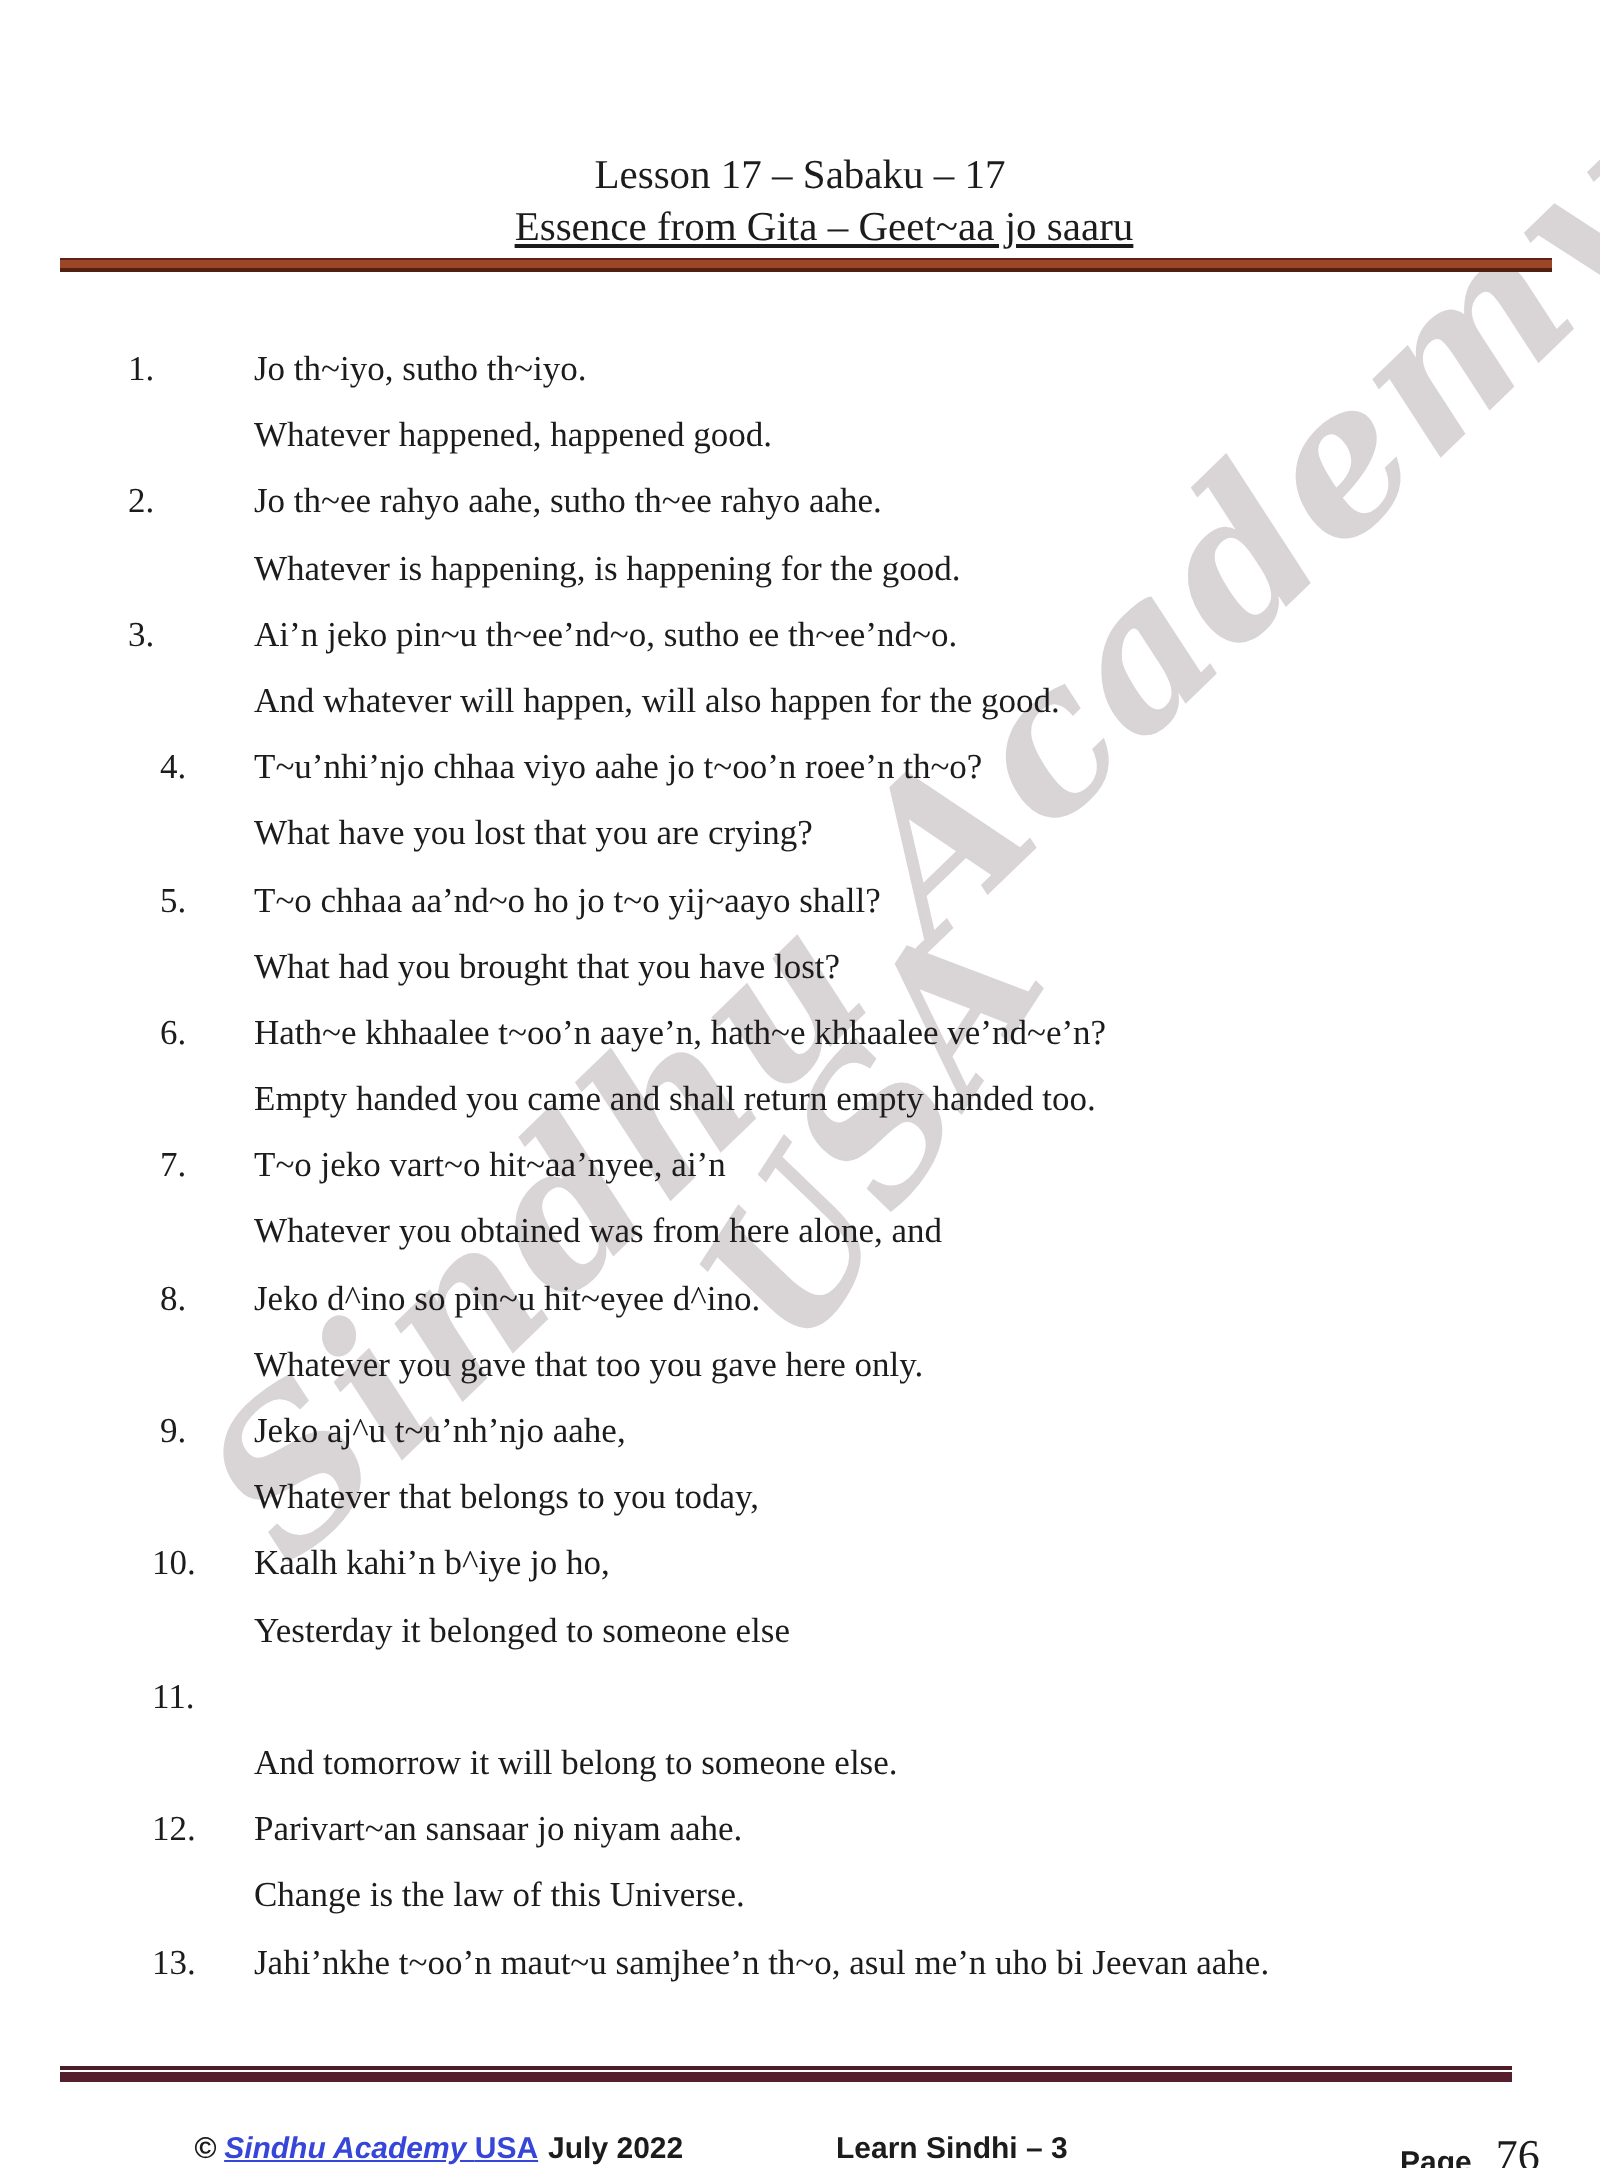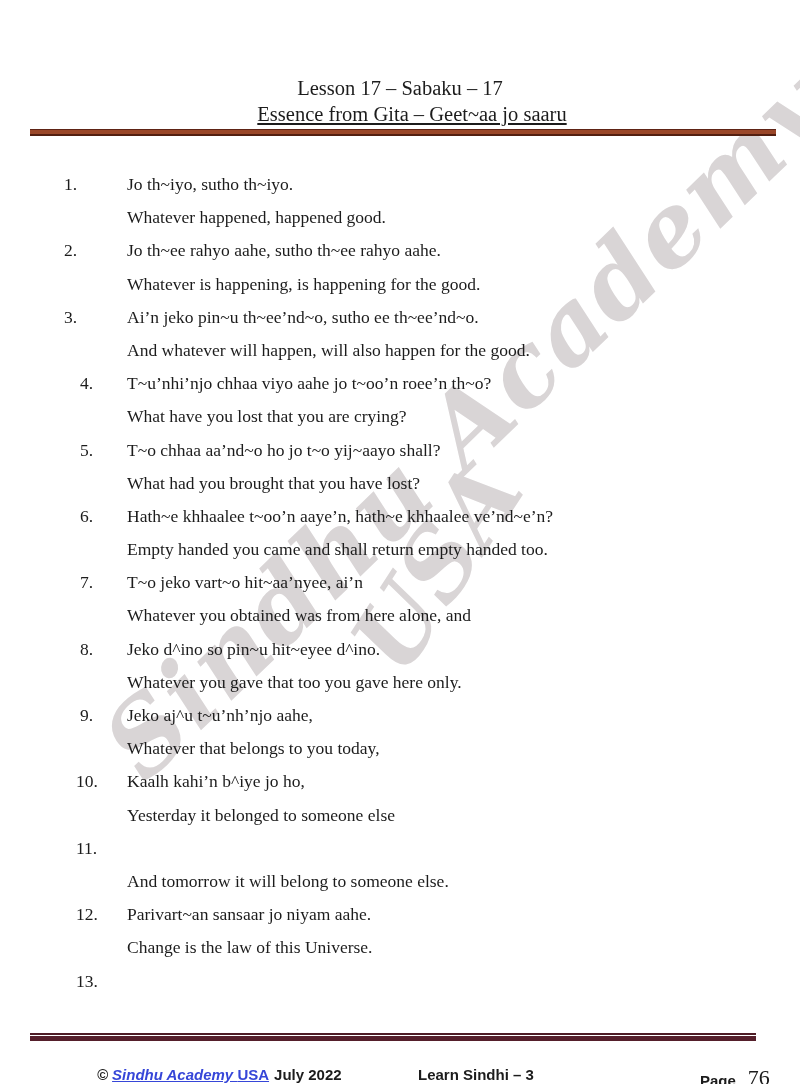--- a/index.html
+++ b/index.html
@@ -160,20 +160,21 @@
   <div class="row">
     <span class="num n-c">12.</span>
     <span class="line">Parivart~an sansaar jo niyam aahe.</span>
   </div>
   <div class="row">
     <span class="line">Change is the law of this Universe.</span>
   </div>
 
   <div class="row">
     <span class="num n-c">13.</span>
+    <span class="line">Jahi’nkhe t~oo’n maut~u samjhee’n th~o, asul me’n uho bi Jeevan aahe.</span>
   </div>
 </div>
 
 <div class="footer-rule"></div>
 <div class="footer">
   <div class="f-left">
     <span class="f-copy">©</span><a class="f-link" href="#"><span class="f-link-it">Sindhu Academy </span><span class="f-link-usa">USA</span></a><span class="f-date">July 2022</span>
   </div>
   <div class="f-center">Learn Sindhi – 3</div>
   <div class="f-page">

